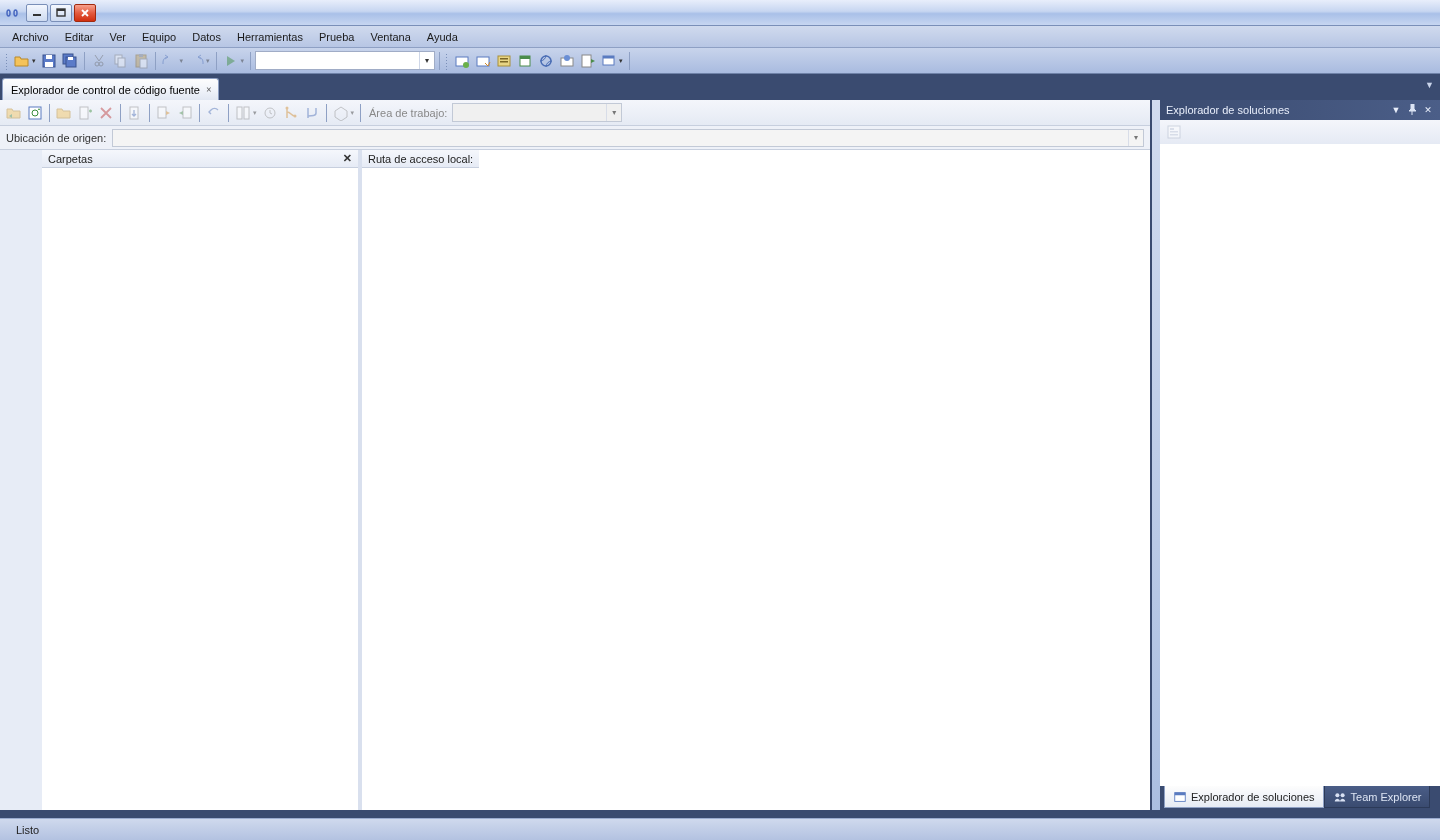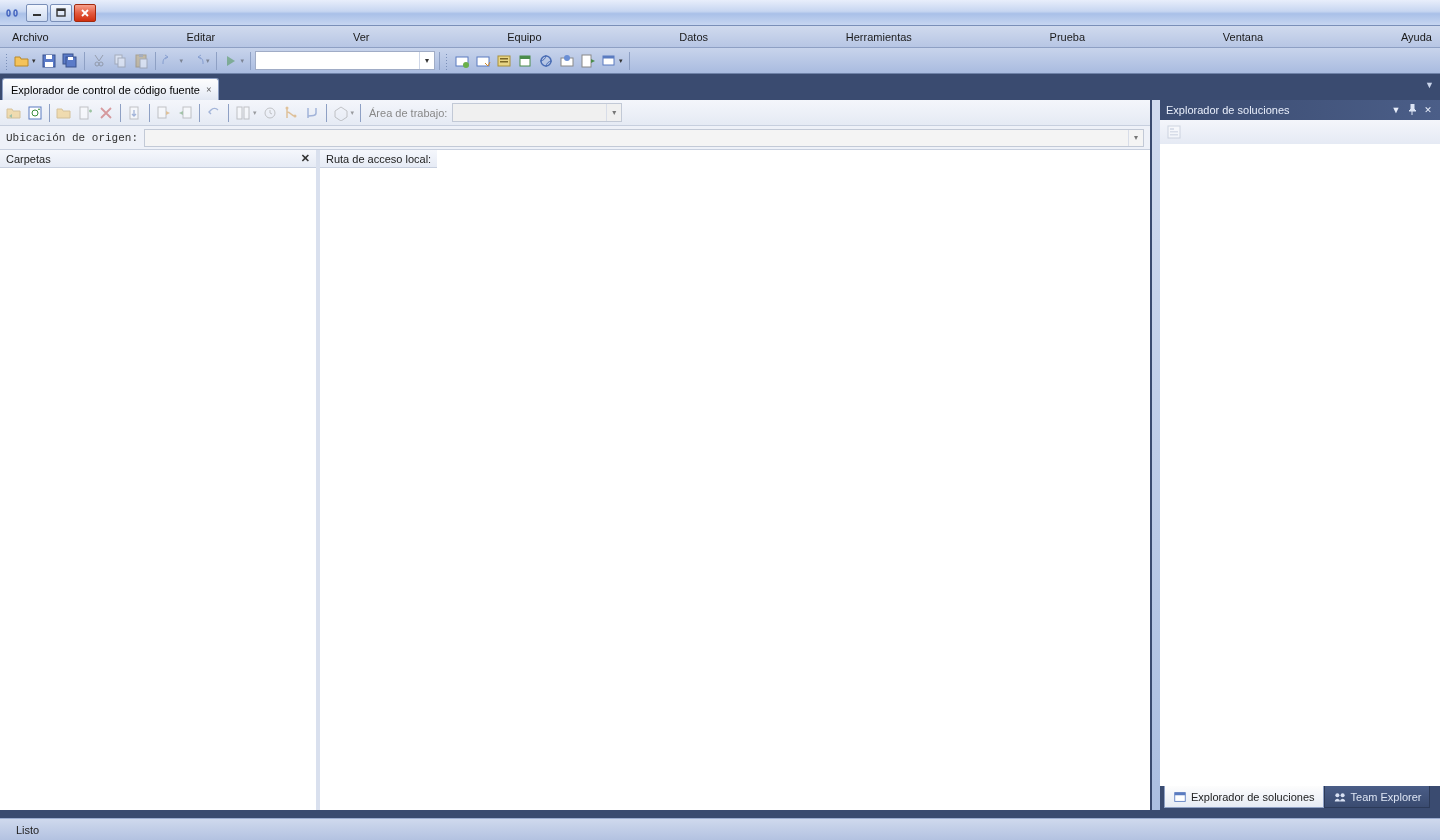--- a/index.html
+++ b/index.html
@@ -8,21 +8,21 @@
 
 .titlebar { height: 26px; background: linear-gradient(to bottom, #e8eefb 0%, #c7d6f1 45%, #a9c0e8 55%, #c7d6f1 100%); display: flex; align-items: center; padding: 0 4px; border-bottom: 1px solid #7a8fb8; }
 .titlebar .icon { width: 16px; height: 16px; margin-right: 6px; display:flex;align-items:center;justify-content:center; }
 .titlebar .title { font-weight: bold; color: #222; flex: 1; }
 .titlebar .winbtns { display: flex; gap: 2px; }
 .winbtn { width: 22px; height: 18px; border: 1px solid #7a8fb8; background: linear-gradient(to bottom,#f4f7fe,#cddaf0); border-radius: 2px; display:flex;align-items:center;justify-content:center; cursor:pointer; }
 .winbtn.close { background: linear-gradient(to bottom,#f8a18e,#e35b3f,#d12f0f); border-color:#a02a10; color:#fff; }
 .winbtn svg { pointer-events:none; }
 
 
-.menubar { height: 22px; background: linear-gradient(to bottom, #d0daee, #b7c6e4); display: flex; align-items: stretch; padding-left: 4px; border-bottom: 1px solid #8ea0c4; justify-content: space-between; }
+.menubar { height: 22px; background: linear-gradient(to bottom, #d0daee, #b7c6e4); display: flex; align-items: stretch; padding-left: 4px; border-bottom: 1px solid #8ea0c4; }
 .menubar .item { padding: 0 8px; display:flex; align-items:center; color:#1a1a1a; cursor:pointer; }
 
 
 .toolbar { height: 26px; background: linear-gradient(to bottom, #c8d4ec, #a9bbdf); display: flex; align-items: center; padding: 0 4px; gap: 1px; border-bottom: 1px solid #6f82a8; }
 .tgrip { width:5px; height:18px; background-image: radial-gradient(#7a8fb8 1px, transparent 1px); background-size: 3px 3px; background-position: 1px 1px; margin-right:2px; }
 .tbtn { min-width: 20px; height: 20px; display:flex; align-items:center; justify-content:center; border: 1px solid transparent; border-radius:2px; cursor:pointer; padding:0 1px; }
 .tbtn.disabled { opacity: .45; cursor:default; }
 .tbtn.split::after { content:"▾"; font-size:7px; margin-left:2px; color:#333; }
 .tsep { width:1px; height:18px; background:#8ea0c4; margin:0 3px; }
 .tcombo { width:180px; height:19px; background:#fff; border:1px solid #a0acc6; display:flex; align-items:center; justify-content:flex-end; }
@@ -40,26 +40,26 @@
 .right-shell { width: 280px; display:flex; flex-direction:column; background: #3a4b70; }
 
 
 .srctoolbar { height:26px; background: linear-gradient(to bottom,#f4f6fb,#e5eaf4); border-bottom:1px solid #c7cfde; display:flex; align-items:center; padding: 0 4px; gap:1px; }
 .srctoolbar .lbl { color:#888; margin: 0 4px; }
 .srctoolbar .combo { flex: 0 0 170px; height:19px; background:#f0f0f0; border:1px solid #c2c9d6; display:flex; justify-content:flex-end; }
 .srctoolbar .combo .arrow { width:15px; border-left:1px solid #d8dde8; display:flex;align-items:center;justify-content:center; font-size:8px; color:#777; }
 
 
 .srcpath { height:24px; display:flex; align-items:center; padding: 0 6px; gap:6px; border-bottom:1px solid #c7cfde; background:#eef1f8; }
-.srcpath .lbl { color:#333;font-family:Liberation Mono, monospace; }
+.srcpath .lbl { color:#333; }
 .srcpath .field { flex:1; height:18px; background:#f4f4f4; border:1px solid #c2c9d6; display:flex; justify-content:flex-end; }
 .srcpath .field .arrow { width:15px; border-left:1px solid #d8dde8; display:flex;align-items:center;justify-content:center; font-size:8px; color:#777; }
 
 
-.split2 { flex:1; display:flex; min-height:0; }
+.split2 { flex:1; display:flex; min-height:0;margin-left:42px; }
 .folderpane { width: 320px; border-right: 4px solid #d9e0ee; background:#fff; display:flex; flex-direction:column; }
 .panehdr { height:18px; background: linear-gradient(to bottom,#f5f7fc,#e6ebf5); border-bottom:1px solid #c7cfde; display:flex; align-items:center; padding:0 6px; justify-content:space-between; color:#222; }
 .panehdr .x { font-weight:bold; cursor:pointer; color:#333; }
 .panecontent { flex:1; background:#fff; }
 
 .listpane { flex:1; background:#fff; display:flex; flex-direction:row; }
 .listcols { height:20px; background: linear-gradient(to bottom,#fdfefe,#f0f3f9,#e6ebf4); border-bottom:1px solid #c7cfde; display:flex; align-items:stretch; }
 .col { border-right:1px solid #d2d9e6; display:flex; align-items:center; padding: 0 6px; gap:4px; color:#222; cursor:pointer; }
 .col .sort { font-size:8px; color:#6a7a9a; }
 

